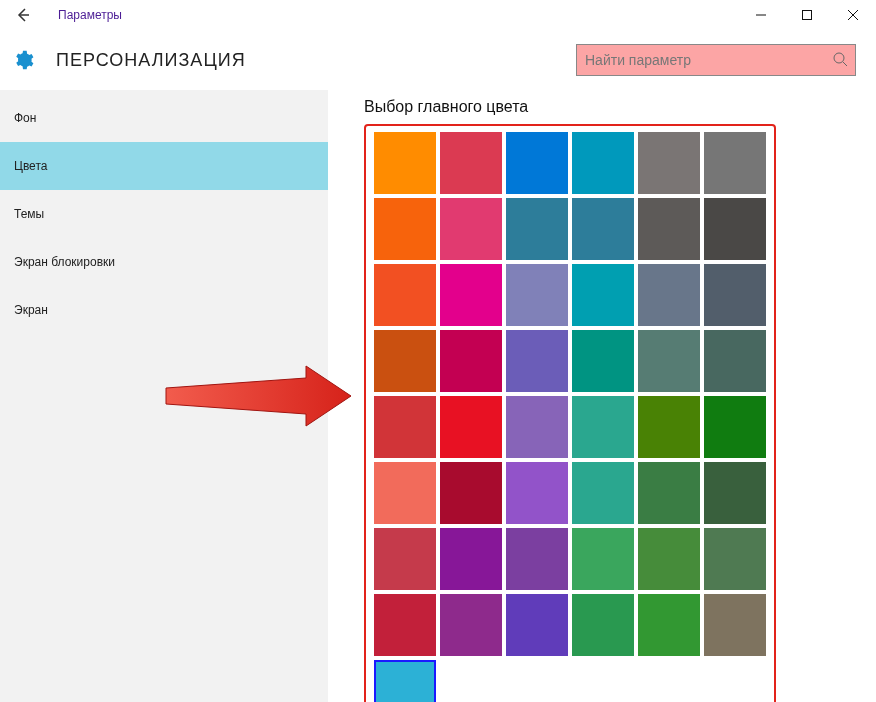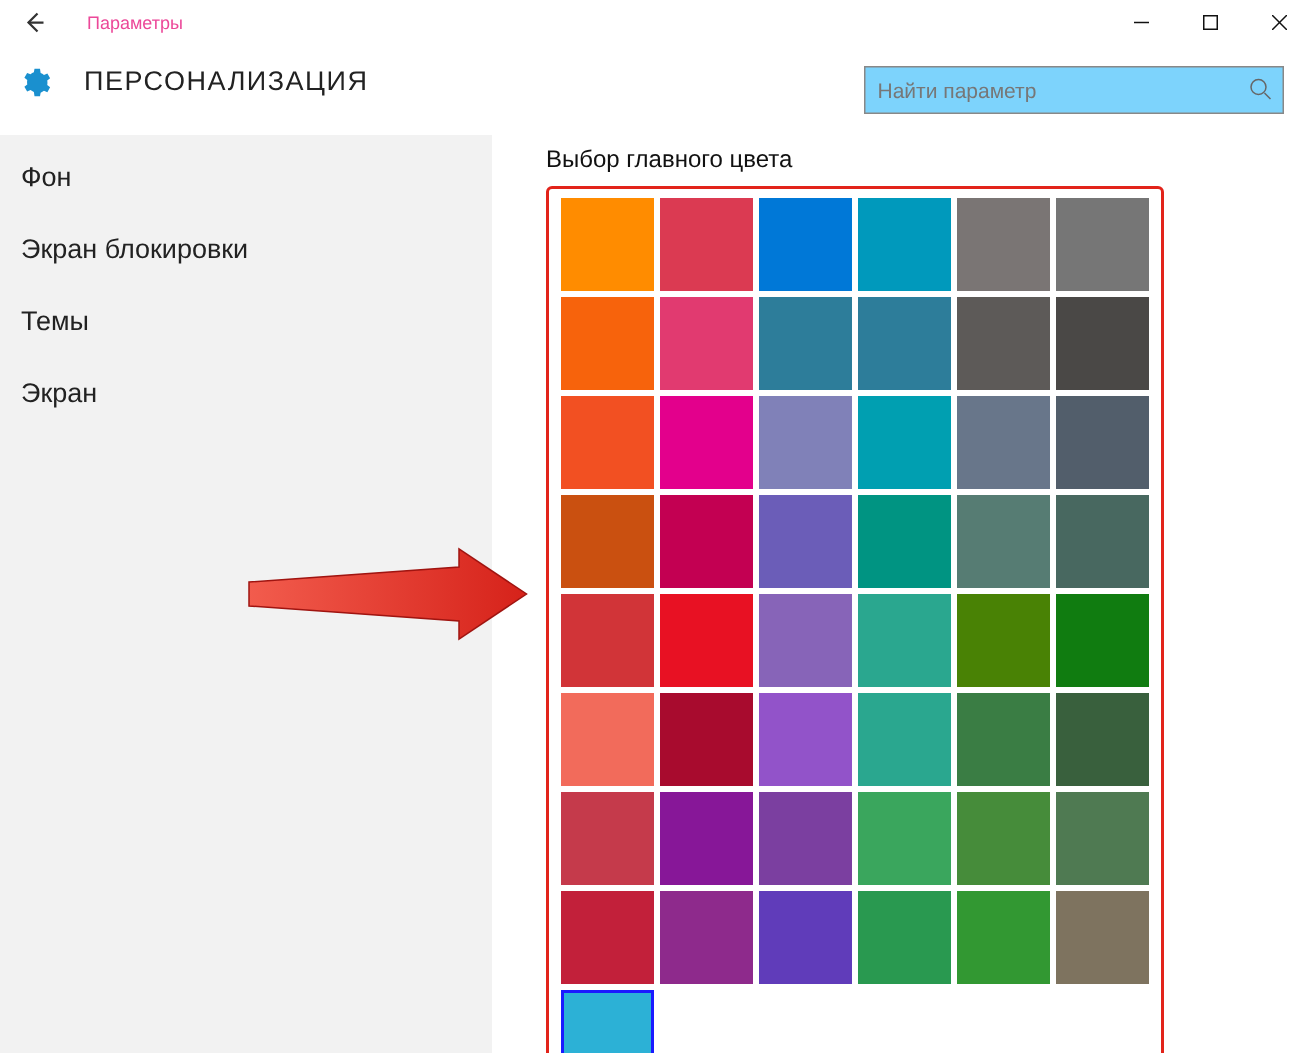--- a/index.html
+++ b/index.html
@@ -21,36 +21,36 @@
     position: relative;
   }
   .titlebar .back {
     width: 30px; height: 30px;
     display: flex; align-items: center; justify-content: center;
     cursor: pointer;
   }
   .titlebar .title {
     margin-left: 20px;
     font-size: 12px;
-    color: #ec4899;
+    color: #4c1d95;
   }
   .win-controls {
     position: absolute;
     right: 0; top: 0;
     display: flex;
   }
   .win-btn {
     width: 46px; height: 30px;
     display: flex; align-items: center; justify-content: center;
     cursor: pointer;
   }
   .win-btn svg { display: block; }
   .header-row {
     display: flex;
-    align-items: flex-start;
+    align-items: center;
     padding: 14px 20px 14px 12px;
   }
   .gear {
     width: 22px; height: 22px;
     margin-right: 22px;
     color: #1a90cf;
     display: flex; align-items:center; justify-content:center;
   }
   .section-title {
     font-size: 18px;
@@ -63,40 +63,40 @@
     position: relative;
     width: 280px;
   }
   .search {
     width: 100%;
     height: 32px;
     border: 1px solid #888;
     padding: 0 30px 0 8px;
     font-size: 14px;
     color: #666;
-    background: #7dd3fc;
+    background: #fca5a5;
   }
   .search::placeholder { color: #777; }
   .search-icon {
     position: absolute;
     right: 8px; top: 7px;
     color: #666;
   }
   .body-row { display: flex; height: calc(100% - 30px - 60px); }
   .sidebar {
     width: 328px;
     background: #f2f2f2;
     padding-top: 4px;
   }
   .sidebar-item {
     height: 48px;
     display: flex;
     align-items: center;
     padding-left: 14px;
-    font-size: 18px;
+    font-size: 12px;
     color: #222;
     cursor: pointer;
   }
   .sidebar-item.active {
     background: #91d9e8;
   }
   .main {
     flex: 1;
     padding: 8px 0 0 36px;
     position: relative;
@@ -180,25 +180,28 @@
         </svg>
     </span>
   </div>
 </div>
 
 <div class="body-row">
   <div class="sidebar" id="sidebar">
       <div class="sidebar-item">
         <span>Фон</span>
       </div>
+      <div class="sidebar-item active">
+        <span>Цвета</span>
+      </div>
+      <div class="sidebar-item">
+        <span>Темы</span>
+      </div>
       <div class="sidebar-item">
         <span>Экран блокировки</span>
-      </div>
-      <div class="sidebar-item">
-        <span>Темы</span>
       </div>
       <div class="sidebar-item">
         <span>Экран</span>
       </div>
     </div>
   <div class="main">
     <div class="main-heading">Выбор главного цвета</div>
     <div class="palette-frame">
       <div class="palette" id="palette">
           <div class="swatch" title="#ff8c00" style="background: rgb(255, 140, 0);"></div>

